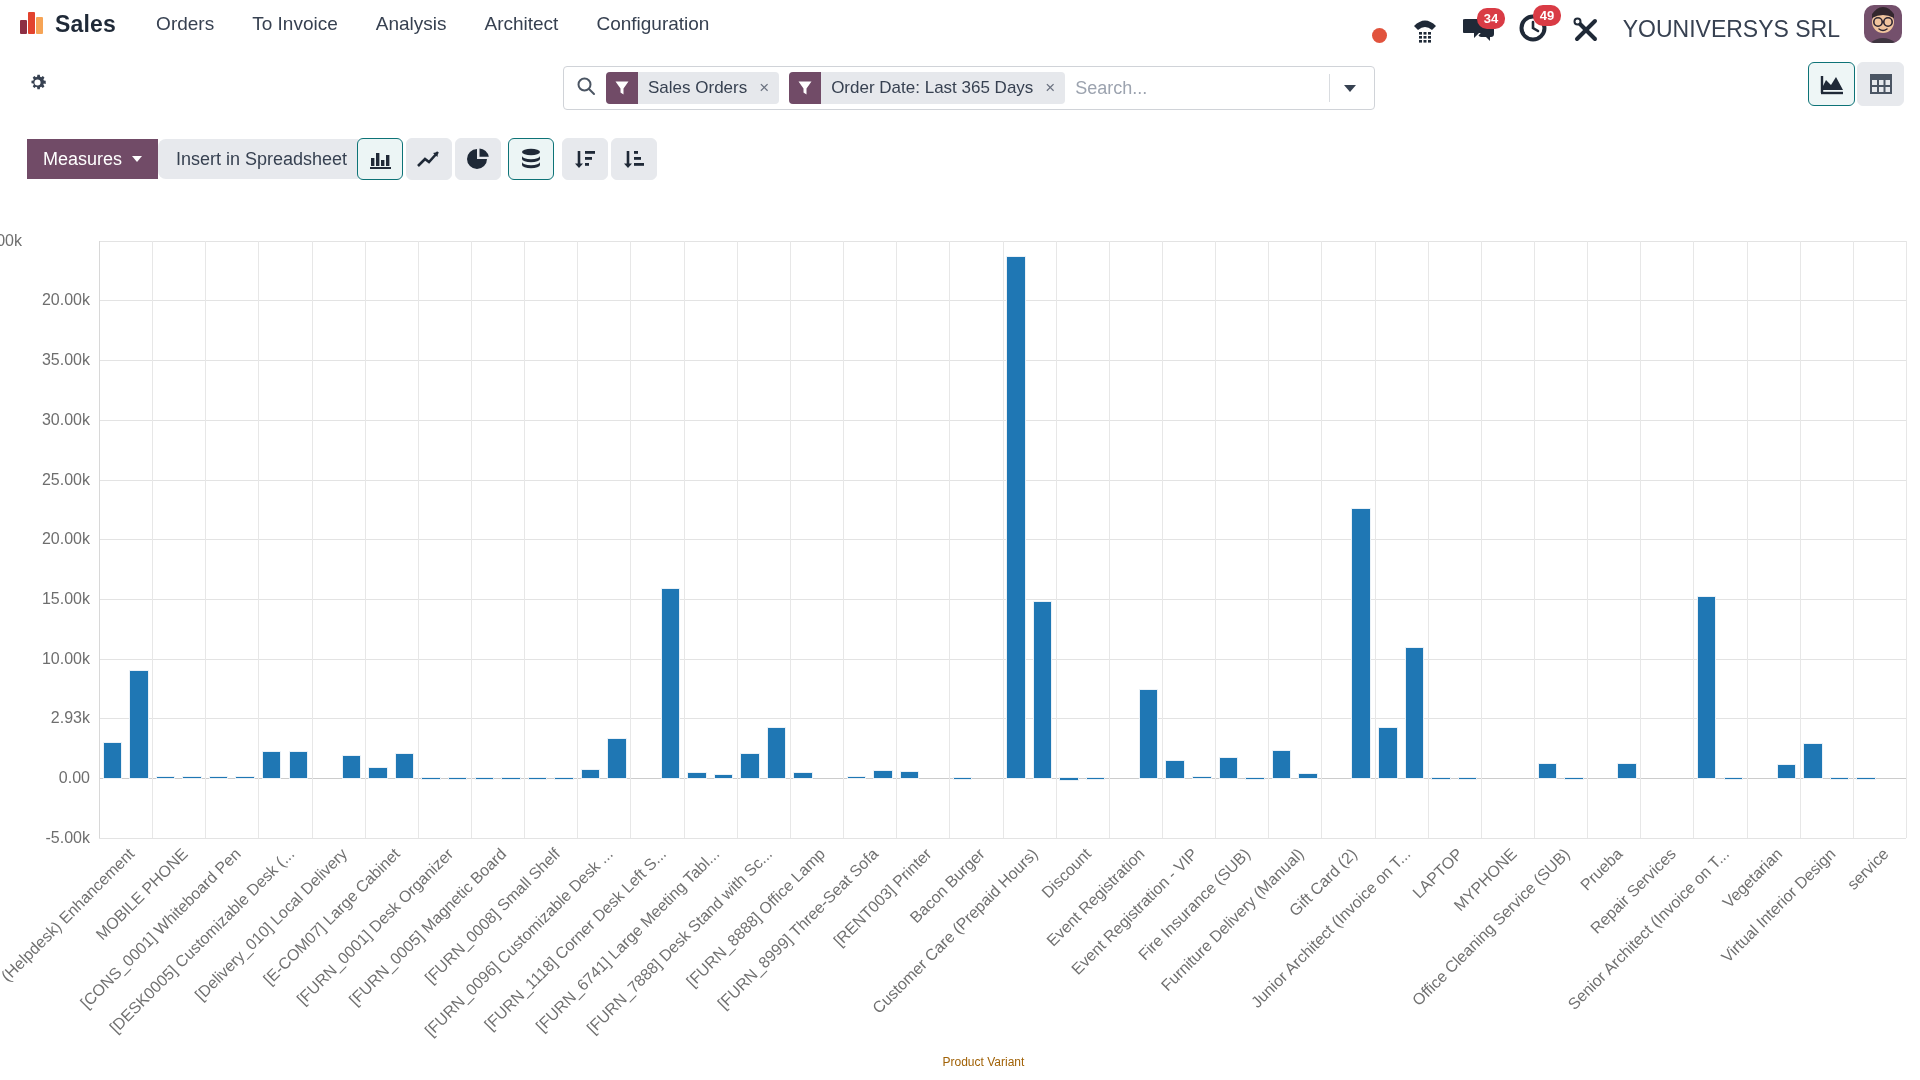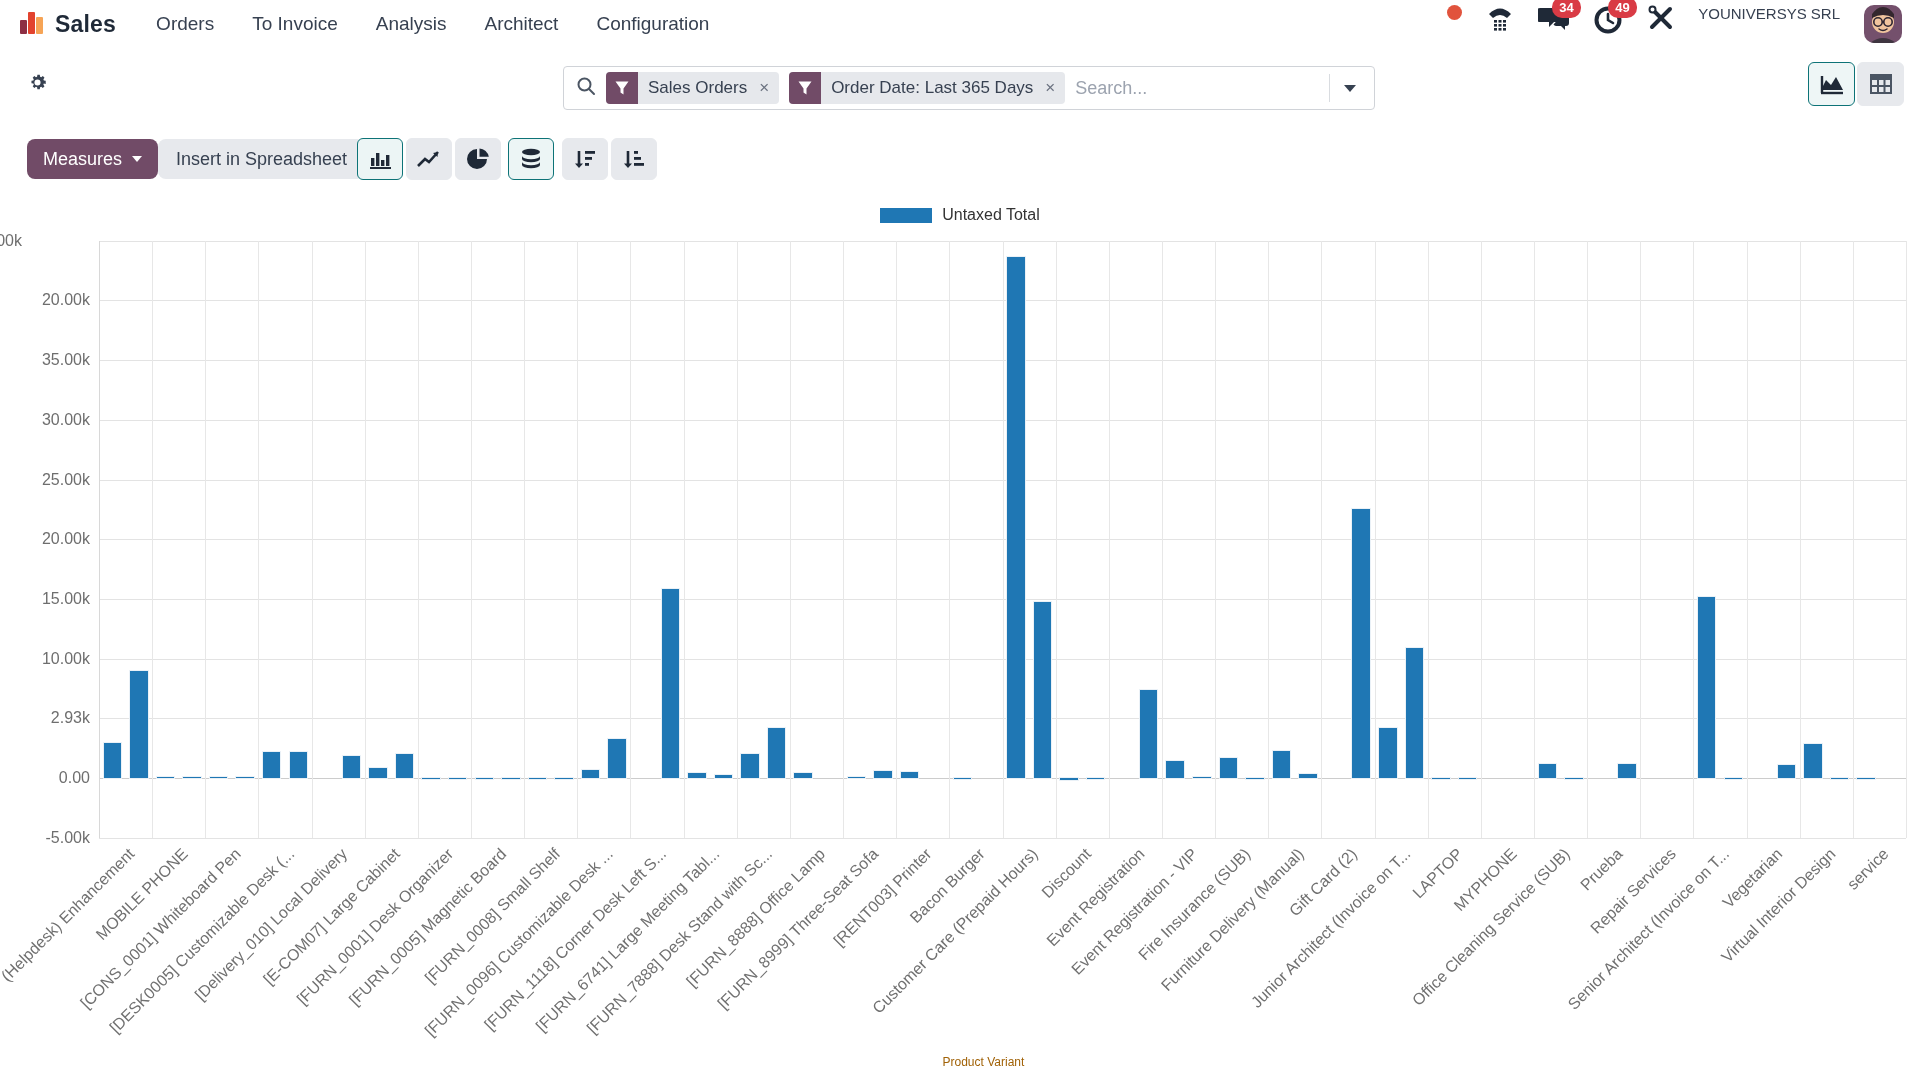--- a/index.html
+++ b/index.html
@@ -7,26 +7,26 @@
   body { font-family: "Liberation Sans", sans-serif; color:#374151; }
   .screen { position:relative; width:1920px; height:1080px; background:#fff; overflow:hidden; }
 
   
   .navbar { position:absolute; left:0; top:0; width:1920px; height:48px;
             display:flex; align-items:center; padding:0 18px; background:#fff; }
   .brand { display:flex; align-items:center; gap:10px; cursor:pointer; }
   .brand-name { font-size:23px; font-weight:700; color:#1f2937; letter-spacing:.2px; }
   .nav-menu { display:flex; align-items:center; gap:38px; margin-left:40px; }
   .nav-item { font-size:19px; color:#374151; cursor:pointer; white-space:nowrap; }
-  .systray { margin-left:auto; display:flex; align-items:flex-start; gap:24px; }
+  .systray { margin-left:auto; display:flex; align-items:flex-end; gap:24px; }
   .red-dot { width:15px; height:15px; border-radius:50%; background:#e1533d; }
   .tray-icon { position:relative; display:flex; align-items:center; justify-content:center; cursor:pointer; }
   .badge { position:absolute; top:-8px; left:14px; background:#d93b45; color:#fff;
            font-size:13px; font-weight:700; line-height:1; padding:4px 7px; border-radius:10px; }
-  .company { font-size:15px; color:#374151; cursor:pointer; white-space:nowrap; }
+  .company { font-size:23px; color:#374151; cursor:pointer; white-space:nowrap; }
   .avatar { width:38px; height:38px; border-radius:10px; overflow:hidden; cursor:pointer; }
 
   
   .cp-title { position:absolute; left:27px; top:72px; display:flex; align-items:center; gap:10px; }
   .cp-title h1 { font-size:26px; font-weight:500; color:#111827; }
   .searchbox { position:absolute; left:563px; top:66px; width:812px; height:44px;
                border:1px solid #d0d3d8; border-radius:4px; background:#fff;
                display:flex; align-items:center; padding:0 8px 0 12px; }
   .facet { display:flex; align-items:stretch; height:32px; background:#e6e8ec; border-radius:4px;
            overflow:hidden; margin-left:10px; flex:0 0 auto; }
@@ -41,21 +41,21 @@
   .tri-down { width:0; height:0; border-left:6px solid transparent; border-right:6px solid transparent;
               border-top:7px solid #374151; }
 
   .view-switcher { position:absolute; left:1808px; top:62px; display:flex; gap:2px; }
   .vs-btn { width:47px; height:44px; display:flex; align-items:center; justify-content:center;
             background:#e7e9ed; border:1px solid #e7e9ed; border-radius:6px; cursor:pointer; }
   .vs-btn.active { background:#eef6f6; border:1.5px solid #0d7377; }
 
   
   .btn-measures { position:absolute; left:27px; top:139px; height:40px; padding:0 16px;
-                  background:#714B67; color:#fff; border:none; border-radius:8px; font-size:18px;
+                  background:#714B67; color:#fff; border:none; border-radius:0; font-size:18px;
                   display:flex; align-items:center; gap:10px; cursor:pointer;
                   font-family:"Liberation Sans", sans-serif; }
   .btn-measures .tri { width:0; height:0; border-left:5px solid transparent; border-right:5px solid transparent;
                        border-top:6px solid #fff; }
   .btn-insert { position:absolute; left:158px; top:139px; height:40px; padding:0 18px;
                 background:#e7e9ed; color:#374151; border:none; border-radius:8px; font-size:18px;
                 font-weight:500; cursor:pointer; font-family:"Liberation Sans", sans-serif; }
   .icon-btn { position:absolute; top:138px; width:46px; height:42px; border-radius:6px;
               background:#e7e9ed; border:1px solid #e7e9ed; display:flex; align-items:center;
               justify-content:center; cursor:pointer; }
@@ -260,24 +260,20 @@
   <span class="icon-btn" style="left:611px">
     <svg width="24" height="22" viewBox="0 0 24 22">
       <line x1="6" y1="3" x2="6" y2="17" stroke="#1f2937" stroke-width="2.6"></line>
       <path d="M6 20 l-4 -4.5 h8 z" fill="#1f2937"></path>
       <rect x="12" y="3" width="4" height="2.8" fill="#1f2937"></rect>
       <rect x="12" y="9" width="7" height="2.8" fill="#1f2937"></rect>
       <rect x="12" y="15" width="10" height="2.8" fill="#1f2937"></rect>
     </svg>
   </span>
 
-  <div class="legend">
-    <span class="legend-swatch" style="background: rgb(31, 119, 180);"></span>
-    <span class="legend-label">Untaxed Total</span>
-  </div>
 
   <div id="plot">
       <div class="gridline-h" style="left: 99px; width: 1807px; top: 837.7px;"></div>
       <div class="ytick" style="right: 1830px; top: 828.7px;">-5.00k</div>
       <div class="gridline-h" style="left: 99px; width: 1807px; top: 778px; background: rgb(204, 204, 204);"></div>
       <div class="ytick" style="right: 1830px; top: 769px;">0.00</div>
       <div class="gridline-h" style="left: 99px; width: 1807px; top: 718.3px;"></div>
       <div class="ytick" style="right: 1830px; top: 709.3px;">2.93k</div>
       <div class="gridline-h" style="left: 99px; width: 1807px; top: 658.6px;"></div>
       <div class="ytick" style="right: 1830px; top: 649.6px;">10.00k</div>

